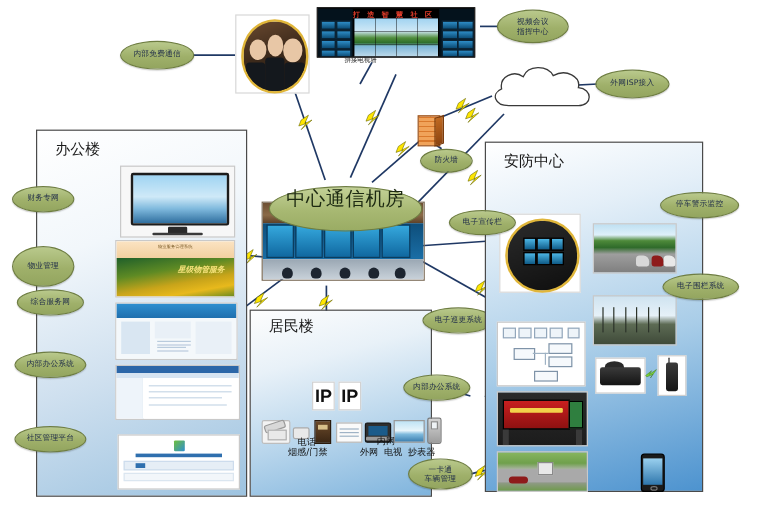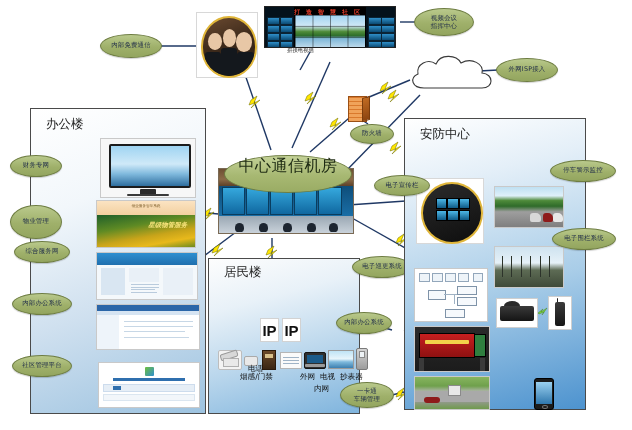--- a/index.html
+++ b/index.html
@@ -423,21 +423,21 @@
       <div class="s"></div>
       <div class="k"></div>
     </div>
   <div class="dev dev-tv" style="left:328px;top:350px;width:24px;height:17px;"></div>
   <div class="dev dev-meter" style="left:356px;top:348px;width:10px;height:20px;">
       <u></u>
     </div>
 
   <div class="devlabel" style="left:216px;top:364px;margin-left:32px;">电话</div>
   <div class="devlabel" style="left:240px;top:372px;">烟感/门禁</div>
-  <div class="devlabel" style="left:282px;top:384px;padding-left:32px;">内网</div>
+  <div class="devlabel" style="left:282px;top:363px;padding-left:32px;">内网</div>
   <div class="devlabel" style="left:300px;top:372px;">外网</div>
   <div class="devlabel" style="left:320px;top:372px;">电视</div>
   <div class="devlabel" style="left:340px;top:372px;">抄表器</div>
 
   <div class="callout" style="left:352px;top:256px;width:60px;height:22px;">电子巡更系统</div>
   <div class="callout" style="left:336px;top:312px;width:56px;height:22px;">内部办公系统</div>
   <div class="callout two" style="left:340px;top:382px;width:54px;height:26px;white-space:pre-line;">一卡通
 车辆管理</div>
 
   <div class="panel secur" style="left:404px;top:118px;width:182px;height:292px;"></div>

